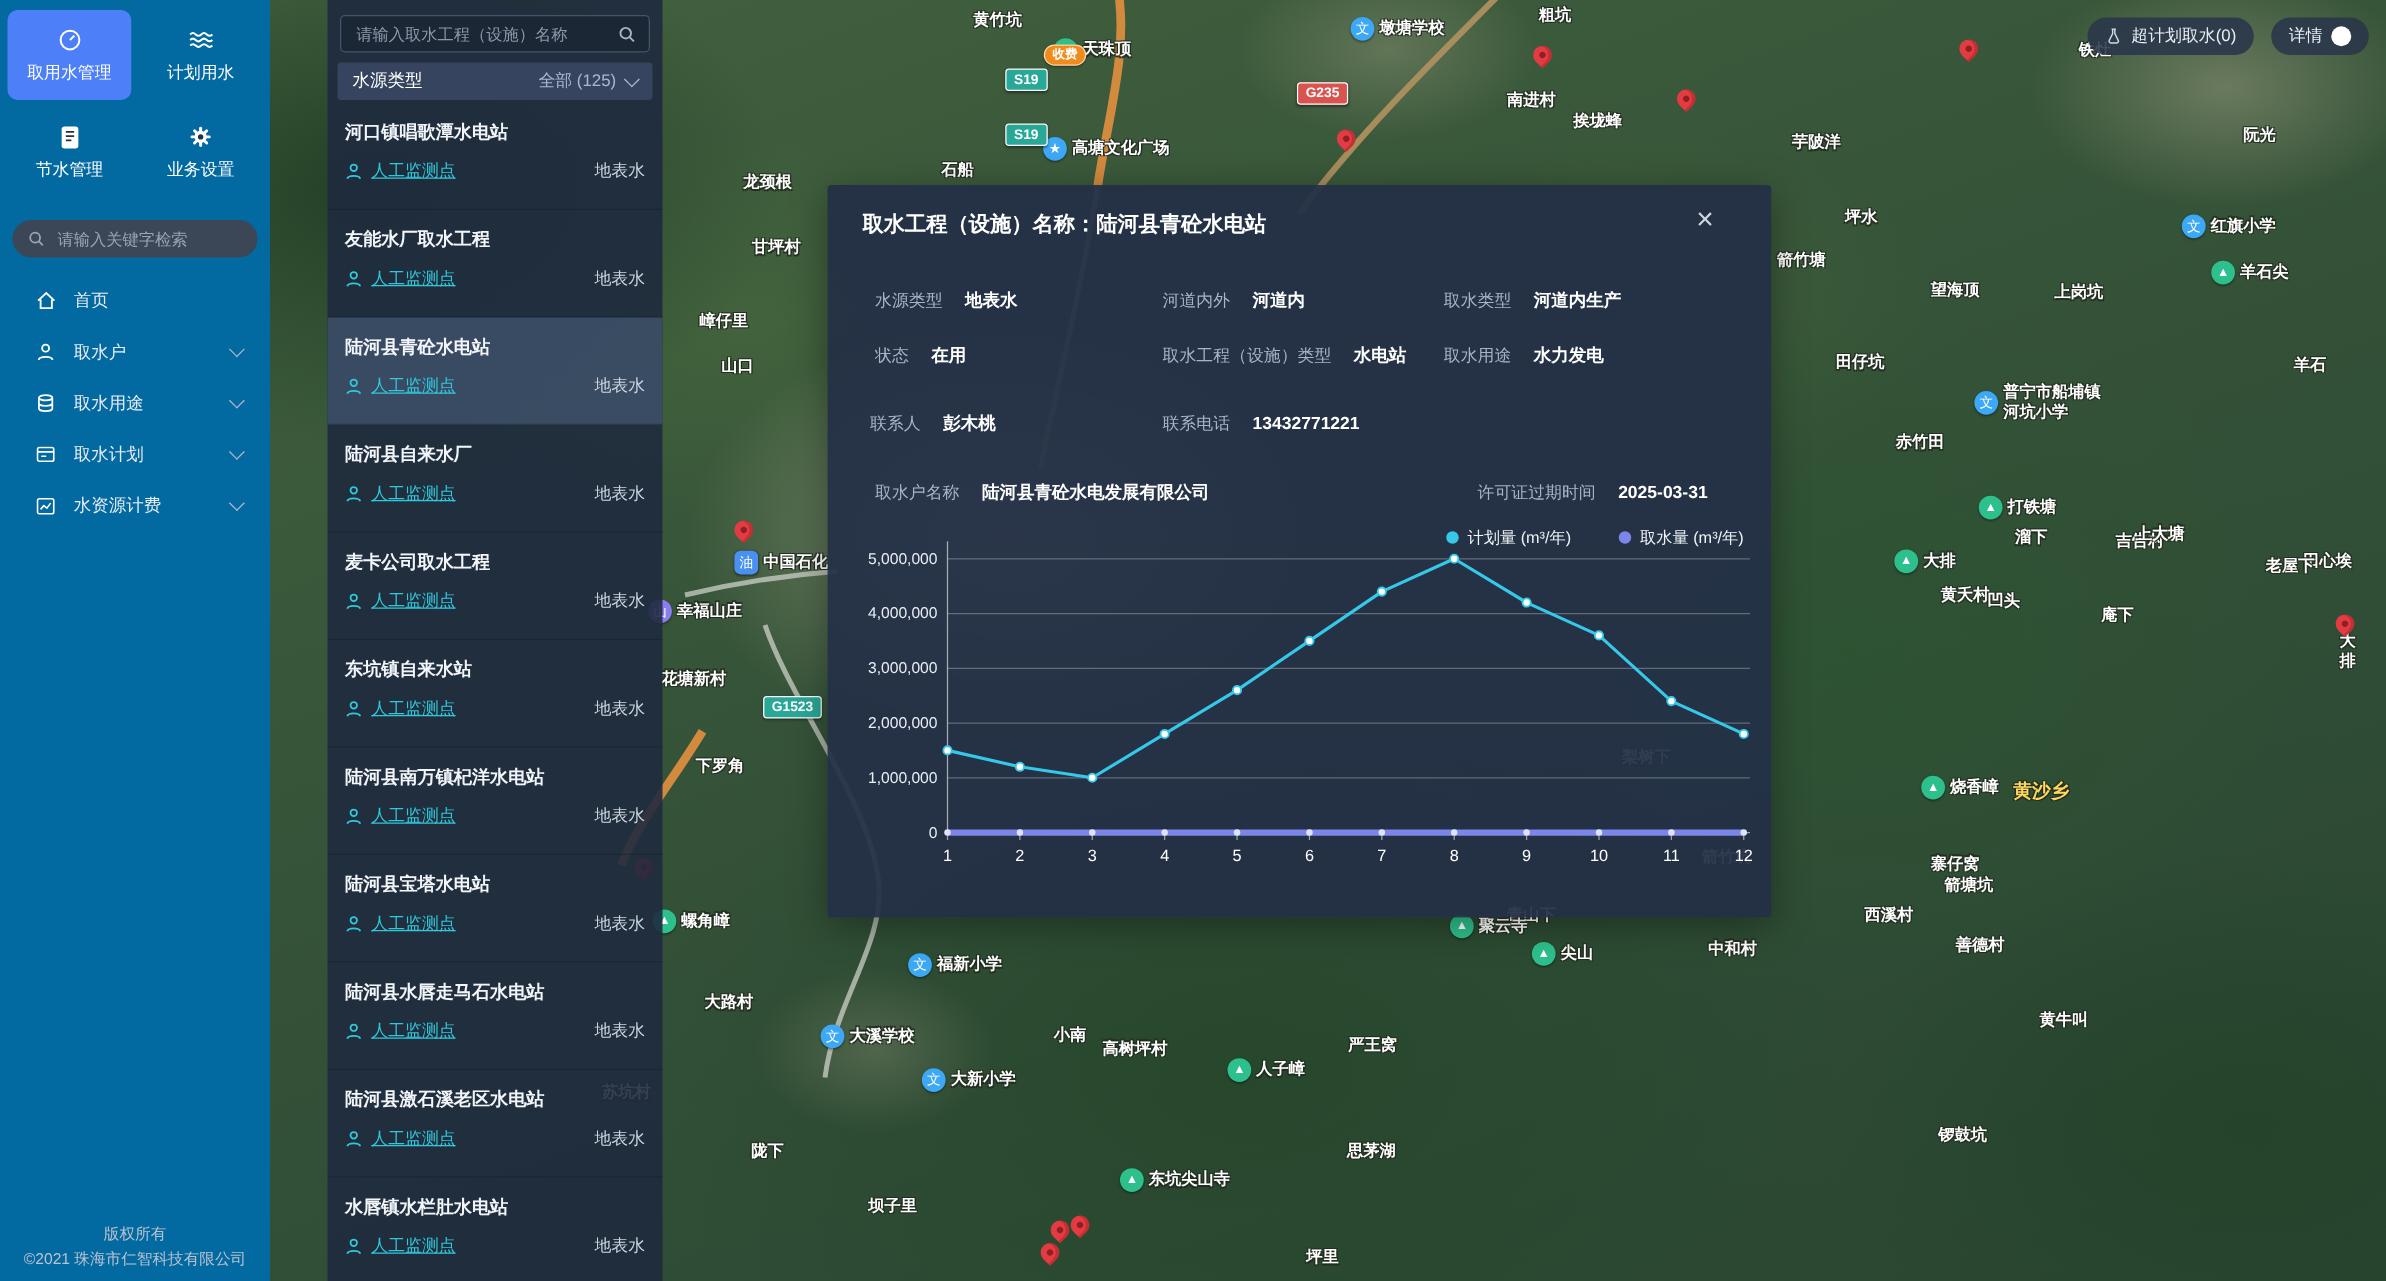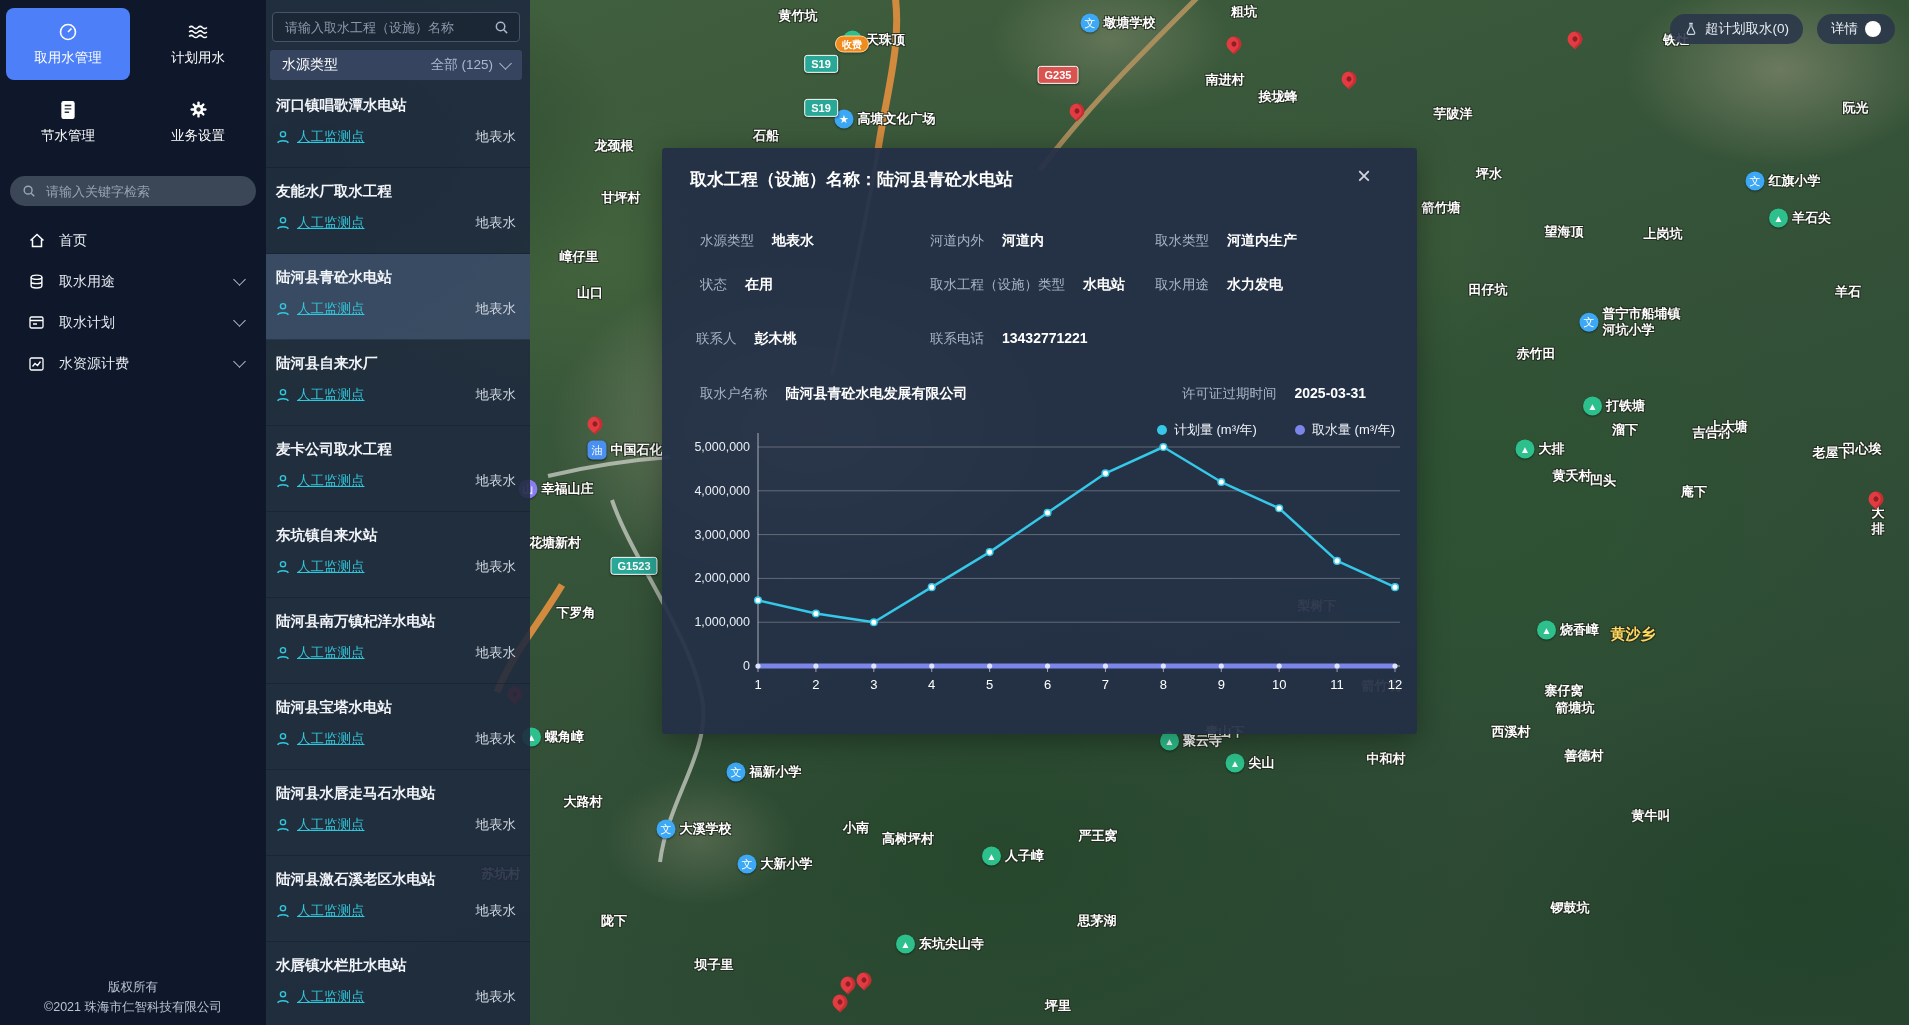--- a/index.html
+++ b/index.html
@@ -45,21 +45,21 @@
   .badge.orange{background:#f08c1e;border-radius:9px;border:1px solid #ffd9a8;font-size:10px;}
   .pin{position:absolute;width:15px;height:15px;background:#e23b41;border-radius:50% 50% 50% 0;
        transform:translate(-50%,-90%) rotate(-45deg);box-shadow:inset -2px -2px 0 rgba(140,25,30,.35);z-index:2;}
   .pin::after{content:"";position:absolute;left:5px;top:5px;width:5px;height:5px;border-radius:50%;background:#8e1f24;}
   
   #topright{position:absolute;top:14px;right:14px;z-index:3;display:flex;gap:14px;align-items:center;}
   .pill{display:flex;align-items:center;gap:7px;background:rgba(42,54,74,.88);color:#e8edf4;
         font-size:13.5px;padding:6px 14px;border-radius:16px;}
   .tgl{width:16px;height:16px;border-radius:50%;background:#fff;display:inline-block;}
   
-  #sidebar{position:absolute;left:0;top:0;width:266px;height:1025px;background:#0f172a;z-index:5;}
+  #sidebar{position:absolute;left:0;top:0;width:216px;height:1025px;background:#0369a1;z-index:5;}
   #app-grid{display:grid;grid-template-columns:1fr 1fr;gap:6px;padding:8px 6px 4px 6px;}
   .tile{height:72px;display:flex;flex-direction:column;align-items:center;justify-content:center;gap:7px;
         color:#fff;font-size:13.5px;border-radius:8px;cursor:pointer;}
   .tile.active{background:#4c7ff8;}
   .tile .ticon{height:20px;display:flex;align-items:center;}
   #side-search{margin:14px 10px 10px 10px;height:30px;background:#3b4657;border-radius:16px;
         display:flex;align-items:center;gap:8px;padding:0 12px;}
   #side-search input{background:transparent;border:none;outline:none;color:#dfe5ee;font-size:13px;width:100%;
         font-family:"Liberation Sans",sans-serif;}
   #side-search input::placeholder{color:#98a3b3;}
@@ -114,21 +114,21 @@
   <path d="M1200,-5 C1140,55 1085,110 1040,170" stroke="#b3925f" stroke-width="5" fill="none" opacity="0.9"></path>
   <path d="M562,585 C538,625 512,655 497,692" stroke="#d28a3e" stroke-width="7" fill="none"></path>
   <path d="M612,500 C632,560 695,640 703,705 C708,755 668,800 660,862" stroke="#d6d9d2" stroke-width="4" fill="none" opacity="0.7"></path>
   <path d="M548,476 C590,466 630,460 670,457" stroke="#d6d9d2" stroke-width="4" fill="none" opacity="0.7"></path>
 </svg>
 
 <div id="markers">
     <div class="mk" style="left: 798px; top: 16px;"><span class="lbl">黄竹坑</span></div>
     <div class="mk" style="left: 1244px; top: 12px;"><span class="lbl">粗坑</span></div>
     <div class="mk" style="left: 1676px; top: 40px;"><span class="lbl">铁灶</span></div>
-    <div class="mk" style="left: 1844px; top: 108px; padding-left: 23px;"><span class="lbl">阮光</span></div>
+    <div class="mk" style="left: 1796px; top: 108px; padding-left: 23px;"><span class="lbl">阮光</span></div>
     <div class="mk" style="left: 766px; top: 136px;"><span class="lbl">石船</span></div>
     <div class="mk" style="left: 1225px; top: 80px;"><span class="lbl">南进村</span></div>
     <div class="mk" style="left: 1278px; top: 97px;"><span class="lbl">挨垅蜂</span></div>
     <div class="mk" style="left: 1453px; top: 98px; margin-top: 16px;"><span class="lbl">芋陂洋</span></div>
     <div class="mk" style="left: 1489px; top: 174px;"><span class="lbl">坪水</span></div>
     <div class="mk" style="left: 1441px; top: 208px;"><span class="lbl">箭竹塘</span></div>
     <div class="mk" style="left: 1564px; top: 232px;"><span class="lbl">望海顶</span></div>
     <div class="mk" style="left: 1663px; top: 234px;"><span class="lbl">上岗坑</span></div>
     <div class="mk" style="left: 1488px; top: 290px;"><span class="lbl">田仔坑</span></div>
     <div class="mk" style="left: 1848px; top: 292px;"><span class="lbl">羊石</span></div>
@@ -278,20 +278,31 @@
         <span class="micon">
           <svg width="16" height="15" viewBox="0 0 16 15" fill="none" stroke="#fff" stroke-width="1.5">
             <path d="M1.5 7.5 8 1.5l6.5 6M3.5 6.5V13.5h9V6.5"></path>
           </svg>
         </span>
         <span>首页</span>
         <span class="spacer"></span>
       </div>
       <div class="mrow">
         <span class="micon">
+          <svg width="15" height="15" viewBox="0 0 14 14" fill="none" stroke="#fff" stroke-width="1.4">
+            <circle cx="7" cy="4.2" r="2.6"></circle>
+            <path d="M1.8 13c.6-3 9.8-3 10.4 0"></path>
+          </svg>
+        </span>
+        <span>取水户</span>
+        <span class="spacer"></span>
+        <span class="chev"></span>
+      </div>
+      <div class="mrow">
+        <span class="micon">
           <svg width="15" height="15" viewBox="0 0 14 14" fill="none" stroke="#fff" stroke-width="1.3">
             <ellipse cx="7" cy="3" rx="5" ry="2"></ellipse>
             <path d="M2 3v8c0 1.1 2.2 2 5 2s5-.9 5-2V3M2 7c0 1.1 2.2 2 5 2s5-.9 5-2"></path>
           </svg>
         </span>
         <span>取水用途</span>
         <span class="spacer"></span>
         <span class="chev"></span>
       </div>
       <div class="mrow">

